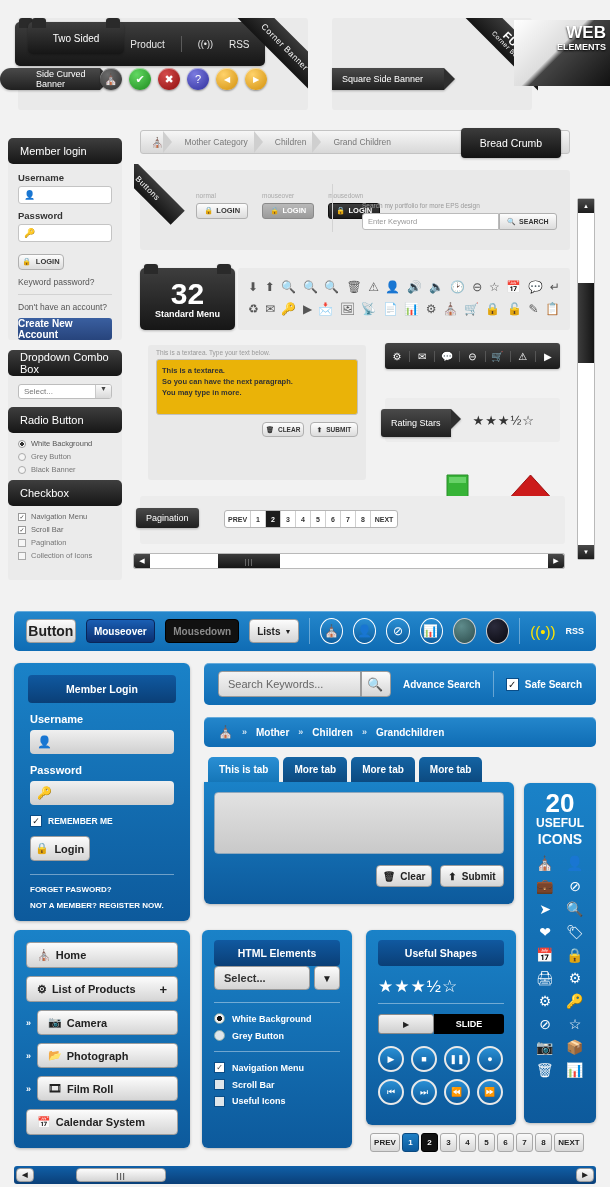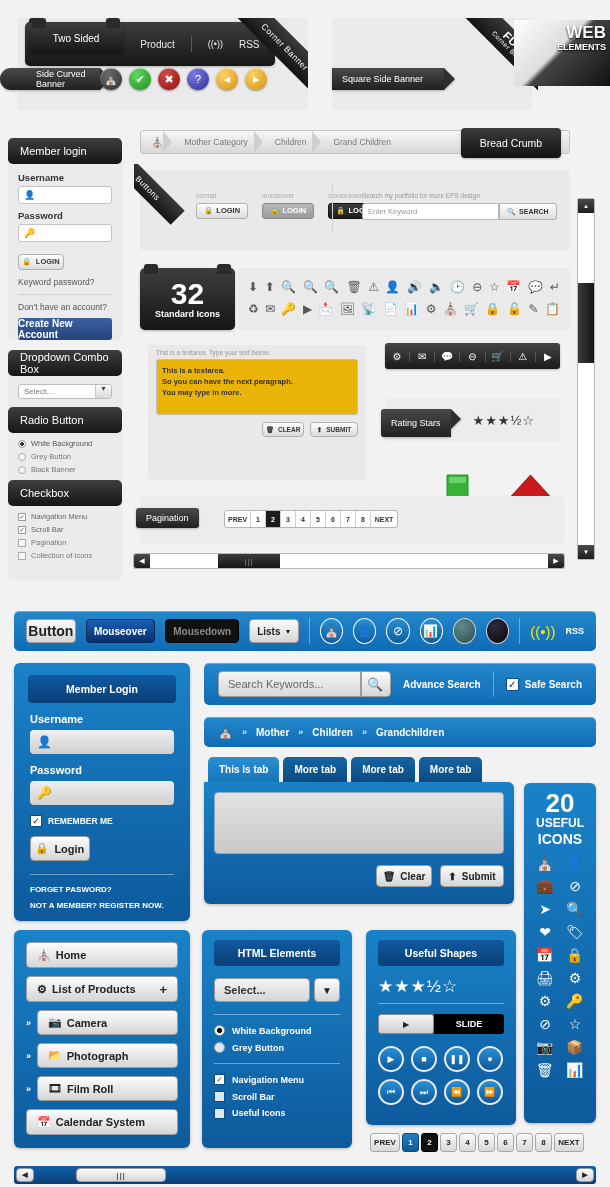--- a/index.html
+++ b/index.html
@@ -21,21 +21,21 @@
     font-weight:bold; display:inline-flex; align-items:center;
     justify-content:center; gap:4px;
   }
   .sh{ filter:drop-shadow(0 1px 1px rgba(0,0,0,.25)); }
 
   
   #top{ position:absolute; left:0; top:0; width:610px; height:605px; background:#f2f2f2; }
 
   .panelA{ position:absolute; left:18px; top:18px; width:290px; height:92px;
            background:#eaeaea; border-radius:3px; }
-  .navbar{ position:absolute; left:25px; top:22px; width:250px; height:44px; }
+  .navbar{ position:absolute; left:15px; top:22px; width:250px; height:44px; }
   .navbar .items{ display:flex; align-items:center; height:100%;
       justify-content:center; gap:16px; font-size:10px; color:#e8e8e8; }
   .navbar .sep{ width:1px; height:16px; background:#5a5a5a; }
   .panelB{ position:absolute; left:332px; top:18px; width:200px; height:92px;
            background:#eaeaea; border-radius:3px; }
   .twosided{ position:absolute; left:28px; top:22px; width:96px; height:32px;
              display:flex; align-items:center; justify-content:center; font-size:10px;}
 
   .ribbon{ position:absolute; width:110px; height:26px;
     background:linear-gradient(180deg,#3a3a3a,#151515); color:#fff;
@@ -339,37 +339,37 @@
       </div>
       <div>
         <div class="minilbl">mousedown</div>
         <div class="loginmini" style="margin-top:3px;background:linear-gradient(180deg,#3e3e3e,#1c1c1c);border:1px solid #111;color:#fff">
           <span>🔒</span>
           <span>LOGIN</span>
         </div>
       </div>
     </div>
     <div style="position:absolute;left:192px;top:14px;width:1px;height:48px;background:#d3d3d3"></div>
-    <div style="position:absolute;left:222px;top:22px;width:195px">
+    <div style="position:absolute;left:222px;top:32px;width:195px">
       <div class="minilbl" style="color:#999">Search my portfolio for more EPS design</div>
       <div style="display:flex;margin-top:4px">
         <div class="searchbox" style="flex:1;border-radius:3px 0 0 3px" title="Enter Keyword">
           <span>Enter Keyword</span>
         </div>
         <div class="gbtn" style="height:17px;width:58px;font-size:7px;border-radius:0 3px 3px 0;gap:3px">
           <span>🔍</span>
           <span>SEARCH</span>
         </div>
       </div>
     </div>
   </div>
 
   <div class="bigblk blk-bar sh" style="display:flex;flex-direction:column;align-items:center;justify-content:center">
     <div class="n">32</div>
-    <div class="t">Standard Icons</div>
+    <div class="t">Standard Menu</div>
   </div>
   <div class="iconzone">
     <div class="irow">
       <span>⬇</span>
       <span>⬆</span>
       <span>🔍</span>
       <span>🔍</span>
       <span>🔍</span>
       <span>🗑</span>
       <span>⚠</span>
@@ -662,21 +662,21 @@
         <span>Film Roll</span>
       </span>
     </div>
     <div class="gbtn2" style="height:26px;width:100%;justify-content:flex-start;padding:0 10px;font-size:11px">
       <span>📅</span>
       <span>Calendar System</span>
     </div>
   </div>
 
   <div class="bcard" style="position:absolute;left:202px;top:325px;width:150px;height:218px;padding:10px 12px">
-    <div class="bhdr" style="height:26px;margin-bottom:12px">HTML Elements</div>
+    <div class="bhdr" style="height:26px;margin-bottom:0">HTML Elements</div>
     <div style="display:flex;gap:4px;margin-bottom:12px">
       <div style="flex:1;background:linear-gradient(180deg,#f4f4f4,#d5d5d5);border:1px solid #9a9a9a;
            border-radius:4px;height:24px;display:flex;align-items:center;padding:0 9px;font-size:11px;
            font-weight:bold;color:#333">Select...</div>
       <div class="gbtn2" style="width:26px;height:24px;font-size:10px">▼</div>
     </div>
     <div style="height:1px;background:rgba(255,255,255,.4);margin-bottom:10px"></div>
     <div style="display:flex;align-items:center;gap:7px;margin-bottom:6px">
       <span style="width:11px;height:11px;border-radius:50%;background:radial-gradient(circle,#111 38%,#f2f2f2 40%);border:1px solid #8aa"></span>
       <span class="whlbl" style="font-size:9px">White Background</span>

